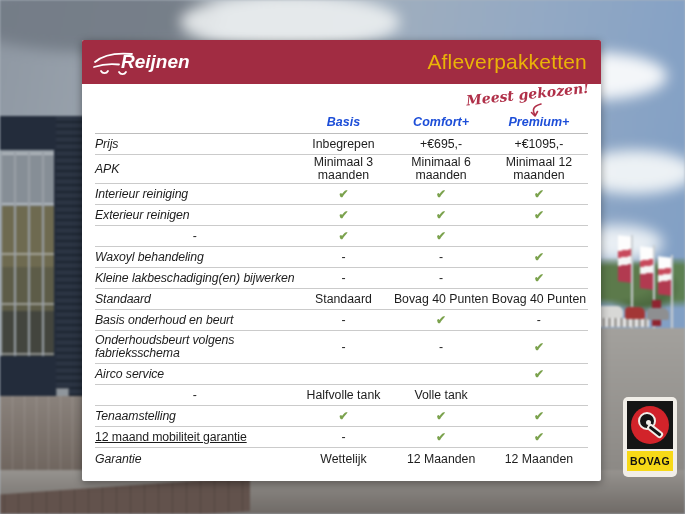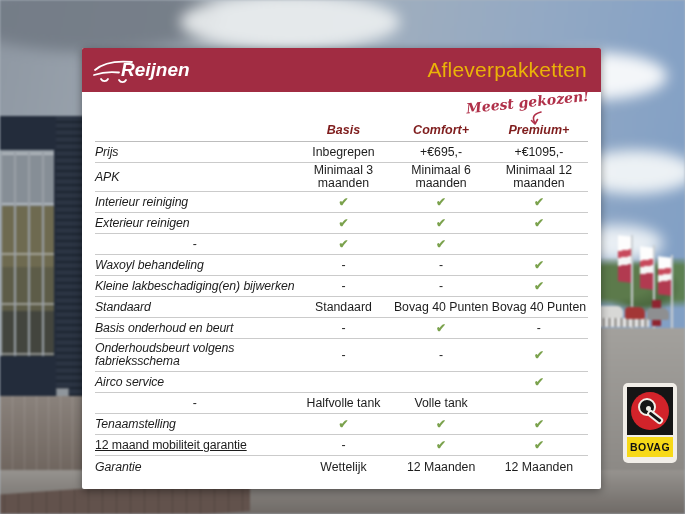--- a/index.html
+++ b/index.html
@@ -53,49 +53,49 @@
   .road-right{position:absolute;right:0;top:328px;width:86px;height:150px;
     background:linear-gradient(180deg,#a3a19d,#8b8884);}
   .road{position:absolute;left:0;top:470px;width:100%;height:44px;
     background:linear-gradient(180deg,#96938f,#6f6a66);}
   .brick-bl{position:absolute;left:-10px;top:486px;width:260px;height:34px;transform:skewY(-4deg);
     background:
       repeating-linear-gradient(90deg,rgba(0,0,0,.15) 0 1px,rgba(0,0,0,0) 1px 14px),
       #62524c;}
 
   
-  .bovag{position:absolute;left:623px;top:383px;width:54px;height:80px;background:#f1eee8;
+  .bovag{position:absolute;left:623px;top:397px;width:54px;height:80px;background:#f1eee8;
     border-radius:5px;padding:4px;z-index:3;}
   .bovag-top{position:relative;height:48px;background:#151515;overflow:hidden;}
   .bovag-disc{position:absolute;left:50%;top:50%;width:38px;height:38px;margin:-19px 0 0 -19px;
     border-radius:50%;background:#d2232a;}
   .bovag-hub{position:absolute;left:7px;top:6px;width:18px;height:18px;border-radius:50%;
     background:#151515;border:2px solid #f1eee8;}
   .bovag-dot{position:absolute;left:6px;top:6px;width:5px;height:5px;border-radius:50%;background:#f1eee8;}
   .bovag-bar{position:absolute;left:17px;top:16px;width:18px;height:7px;background:#151515;
     border:2px solid #f1eee8;border-radius:3px;transform:rotate(38deg);transform-origin:left center;}
   .bovag-band{height:20px;margin-top:2px;background:#f7d917;display:flex;align-items:center;
     justify-content:center;font-weight:bold;font-size:10.5px;letter-spacing:.5px;color:#121212;}
 
   
-  .card{position:absolute;left:82px;top:48px;width:519px;height:441px;background:#fff;
+  .card{position:absolute;left:82px;top:40px;width:519px;height:441px;background:#fff;
     border-radius:2px;box-shadow:0 2px 8px rgba(0,0,0,.4);z-index:2;}
   .card-header{height:44px;background:var(--red);display:flex;align-items:center;
     justify-content:space-between;padding:0 14px 0 10px;border-radius:2px 2px 0 0;}
   .title{color:#eab308;font-weight:normal;font-size:21px;letter-spacing:.2px;}
   .card-body{position:relative;padding:6px 13px 0 13px;}
 
   .annotation{position:absolute;top:2px;right:12px;color:var(--crimson);
     font-family:"DejaVu Serif",serif;font-style:italic;font-weight:bold;font-size:14px;
     transform:rotate(-6deg);}
   .ann-arrow{position:absolute;top:18px;right:56px;}
 
   .tbl{margin-top:25px;}
   .thead,.trow{display:grid;grid-template-columns:40.5% 19.8% 19.8% 19.9%;align-items:center;}
-  .thead{font-weight:bold;font-style:italic;font-size:12.5px;color:#7f1d1d;
+  .thead{font-weight:bold;font-style:italic;font-size:12.5px;color:#1d4ed8;
     border-bottom:1px solid #bdbdbd;padding-bottom:4px;}
   .thead .col{text-align:center;}
   .trow{border-bottom:1px solid var(--line);min-height:21px;padding:1px 0;}
   .trow:last-child{border-bottom:none;padding:3px 0 5px;}
   .row-label{font-style:italic;font-size:12.3px;color:var(--ink);line-height:13px;padding:2px 0;
     letter-spacing:-.1px;}
   .row-label.no-italic{font-style:normal;text-decoration:underline;}
   .cell{text-align:center;font-size:12.3px;color:var(--ink);line-height:13px;}
   .cell.check{color:var(--green);font-size:12px;font-weight:bold;}
 </style>

